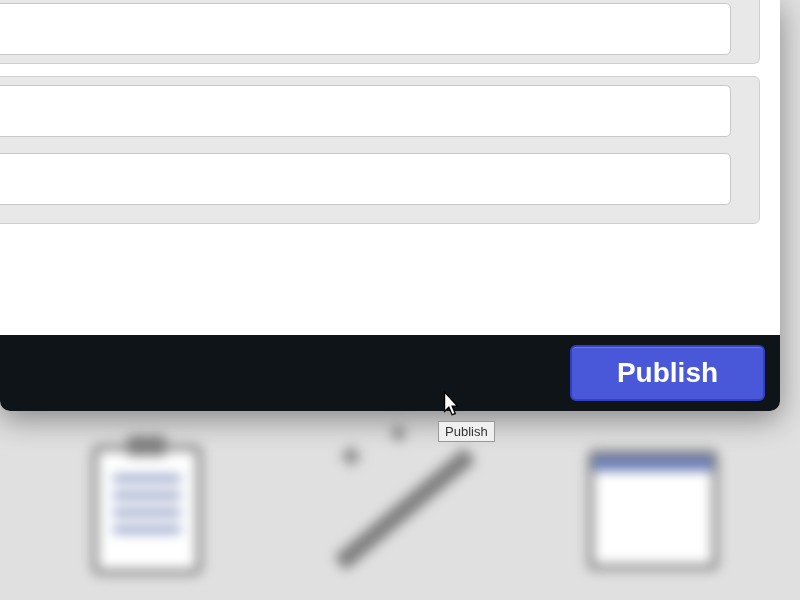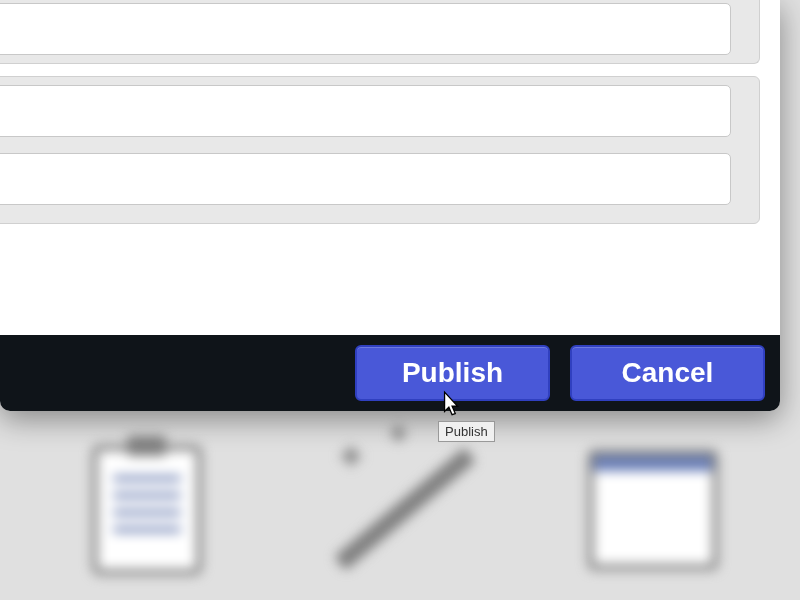--- a/index.html
+++ b/index.html
@@ -246,21 +246,20 @@
       <div class="input-container">
         <input type="text" class="input-field" value="" style="">
       </div>
       <div class="input-container">
         <input type="text" class="input-field" value="" style="">
       </div>
     </div>
   </div>
   <div class="modal-footer">
     <button class="btn">Publish</button>
-    <button class="btn">Cancel</button>
   </div>
 </div>
 
 <div class="tooltip">Publish</div>
 
 <div class="cursor">
   <svg viewBox="0 0 24 28">
     <path d="M6 2 L6 20 L10 16 L13 23 L16 22 L13 15 L18 15 Z" fill="white" stroke="black" stroke-width="1.2"></path>
   </svg>
 </div>

